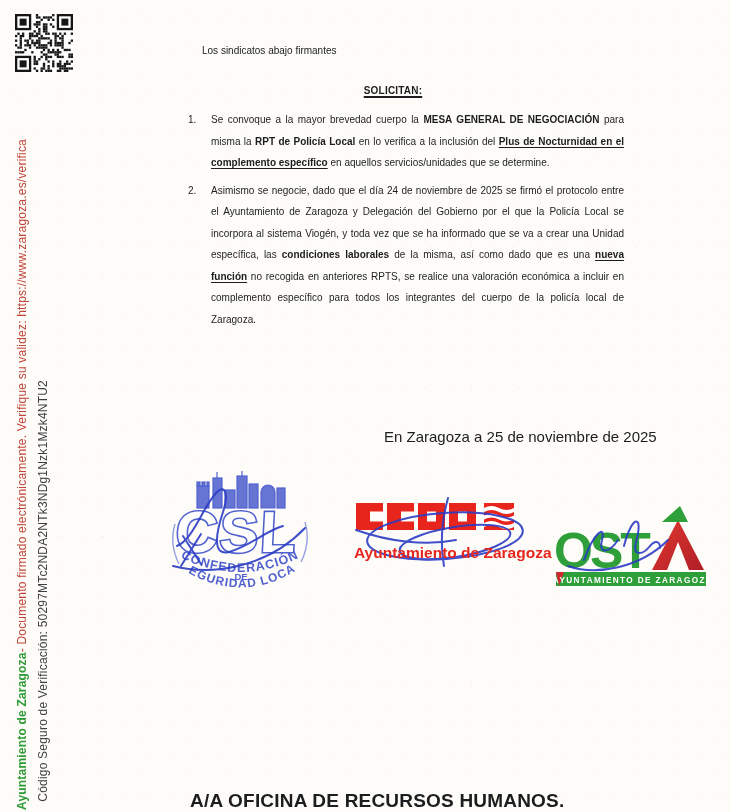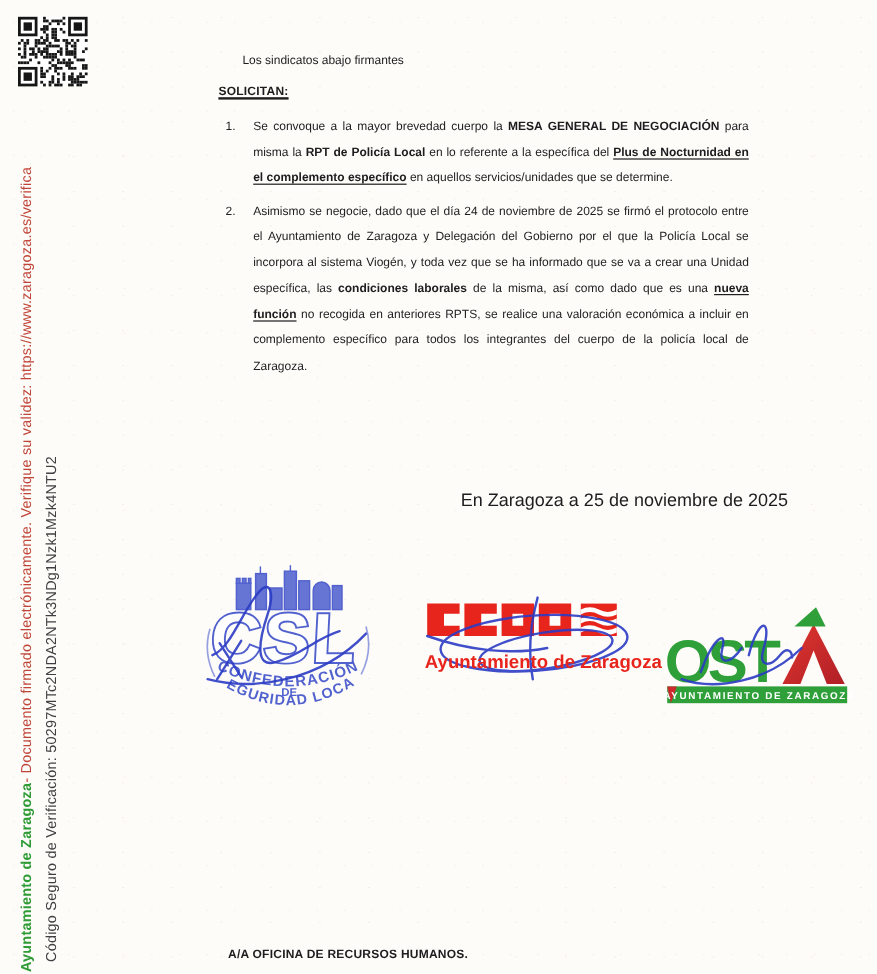--- a/index.html
+++ b/index.html
@@ -19,30 +19,30 @@
   .side-line {
     position:absolute; writing-mode:vertical-rl; transform:rotate(180deg);
     white-space:nowrap; font-size:12px; letter-spacing:.2px;
   }
   .side-1 { left:15px; bottom:2px; }
   .side-2 { left:36px; bottom:10px; color:#3f3f41; }
   .issuer { font-weight:bold; }
   
   .doc-col { position:absolute; left:202px; top:40px; width:422px; font-size:10px; line-height:21.5px; }
   .opening { }
-  .heading { text-align:left; margin-top:4px; transform:translateX(-20px); }
+  .heading { text-align:center; margin-top:18px; transform:translateX(-20px); }
   .heading b { text-decoration:underline; text-underline-offset:2px; text-decoration-thickness:1.5px; letter-spacing:.2px; }
   .list-item { display:flex; margin-left:-14px; }
   .li-1 { margin-top:8px; }
   .li-2 { margin-top:6px; }
   .num { flex:none; width:14px; }
   .itxt { flex:1; text-align:justify; margin-left:9px; }
   .bu { text-decoration:underline; text-underline-offset:2px; }
-  .date-line { position:absolute; left:384px; top:409px; font-size:15px; }
-  .footer-line { position:absolute; left:190px; top:790px; font-size:10px; font-weight:bold; letter-spacing:.2px; }
+  .date-line { position:absolute; left:384px; top:428px; font-size:15px; }
+  .footer-line { position:absolute; left:190px; top:790px; font-size:19px; font-weight:bold; letter-spacing:.2px; }
   
   .sig { position:absolute; }
   .csl   { left:167px; top:472px; width:146px; height:136px; }
   .ccoo  { left:352px; top:498px; width:186px; height:70px; }
   .osta  { left:556px; top:506px; width:152px; height:84px; }
   .ccoo-sub { position:absolute; left:2px; top:46px; font-size:15.5px; font-weight:bold; color:#e8251d; white-space:nowrap; }
   svg { overflow:visible; display:block; }
   .pen { fill:none; stroke:#2c3cc4; stroke-width:2; stroke-linecap:round; opacity:.9; }
 </style>
 </head>
@@ -260,21 +260,21 @@
 
   <div class="side-line side-1"><span class="issuer" style="color:#2e9b35">Ayuntamiento de Zaragoza</span><span style="color:#c04538">- Documento firmado electrónicamente. Verifique su validez: https://www.zaragoza.es/verifica</span></div>
   <div class="side-line side-2">Código Seguro de Verificación: 50297MTc2NDA2NTk3NDg1Nzk1Mzk4NTU2</div>
 
   <div class="doc-col">
     <div class="opening">Los sindicatos abajo firmantes</div>
     <div class="heading"><b>SOLICITAN:</b></div>
 
     <div class="list-item li-1">
       <span class="num">1.</span>
-      <p class="itxt"><span>Se convoque a la mayor brevedad cuerpo la </span><b>MESA GENERAL DE NEGOCIACIÓN</b><span> para misma la </span><b>RPT de Policía Local</b><span> en lo referente a la específica del </span><b class="bu">Plus de Nocturnidad en el complemento específico</b><span> en aquellos servicios/unidades que se determine.</span></p>
+      <p class="itxt"><span>Se convoque a la mayor brevedad cuerpo la </span><b>MESA GENERAL DE NEGOCIACIÓN</b><span> para misma la </span><b>RPT de Policía Local</b><span> en lo verifica a la inclusión del </span><b class="bu">Plus de Nocturnidad en el complemento específico</b><span> en aquellos servicios/unidades que se determine.</span></p>
     </div>
 
     <div class="list-item li-2">
       <span class="num">2.</span>
       <p class="itxt"><span>Asimismo se negocie, dado que el día 24 de noviembre de 2025 se firmó el protocolo entre el Ayuntamiento de Zaragoza y Delegación del Gobierno  por el que la Policía Local se incorpora al sistema Viogén, y toda vez que se ha informado que se va a crear una Unidad específica, las </span><b>condiciones laborales</b><span> de la misma, así como dado que es una </span><b class="bu">nueva función</b><span> no recogida en anteriores RPTS, se realice una valoración económica a incluir en complemento específico  para todos los integrantes del cuerpo de la policía local de Zaragoza.</span></p>
     </div>
   </div>
 
   <div class="date-line">En Zaragoza a 25 de noviembre de 2025</div>
 

